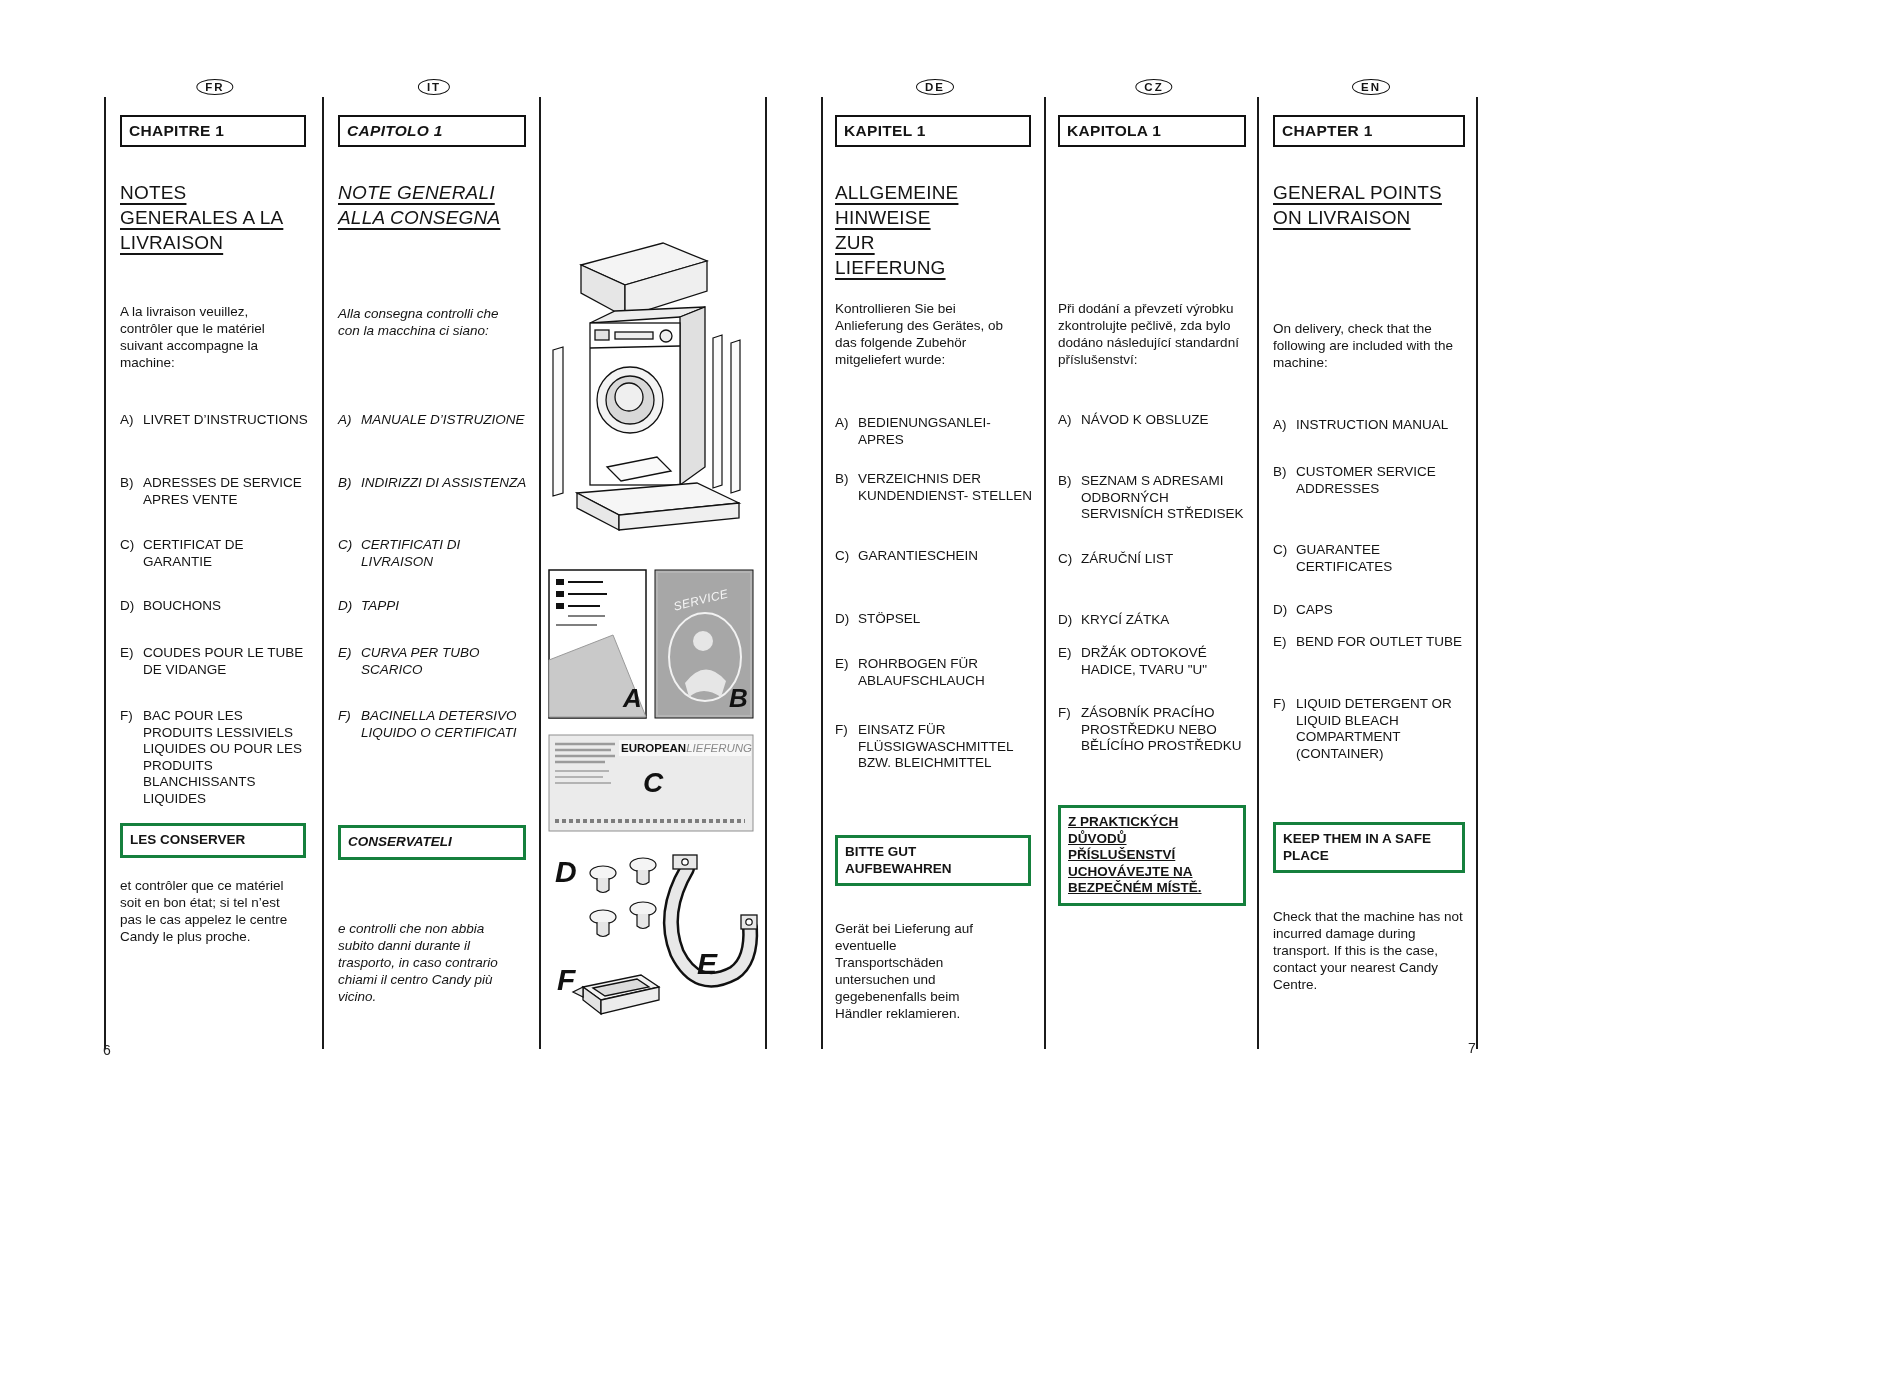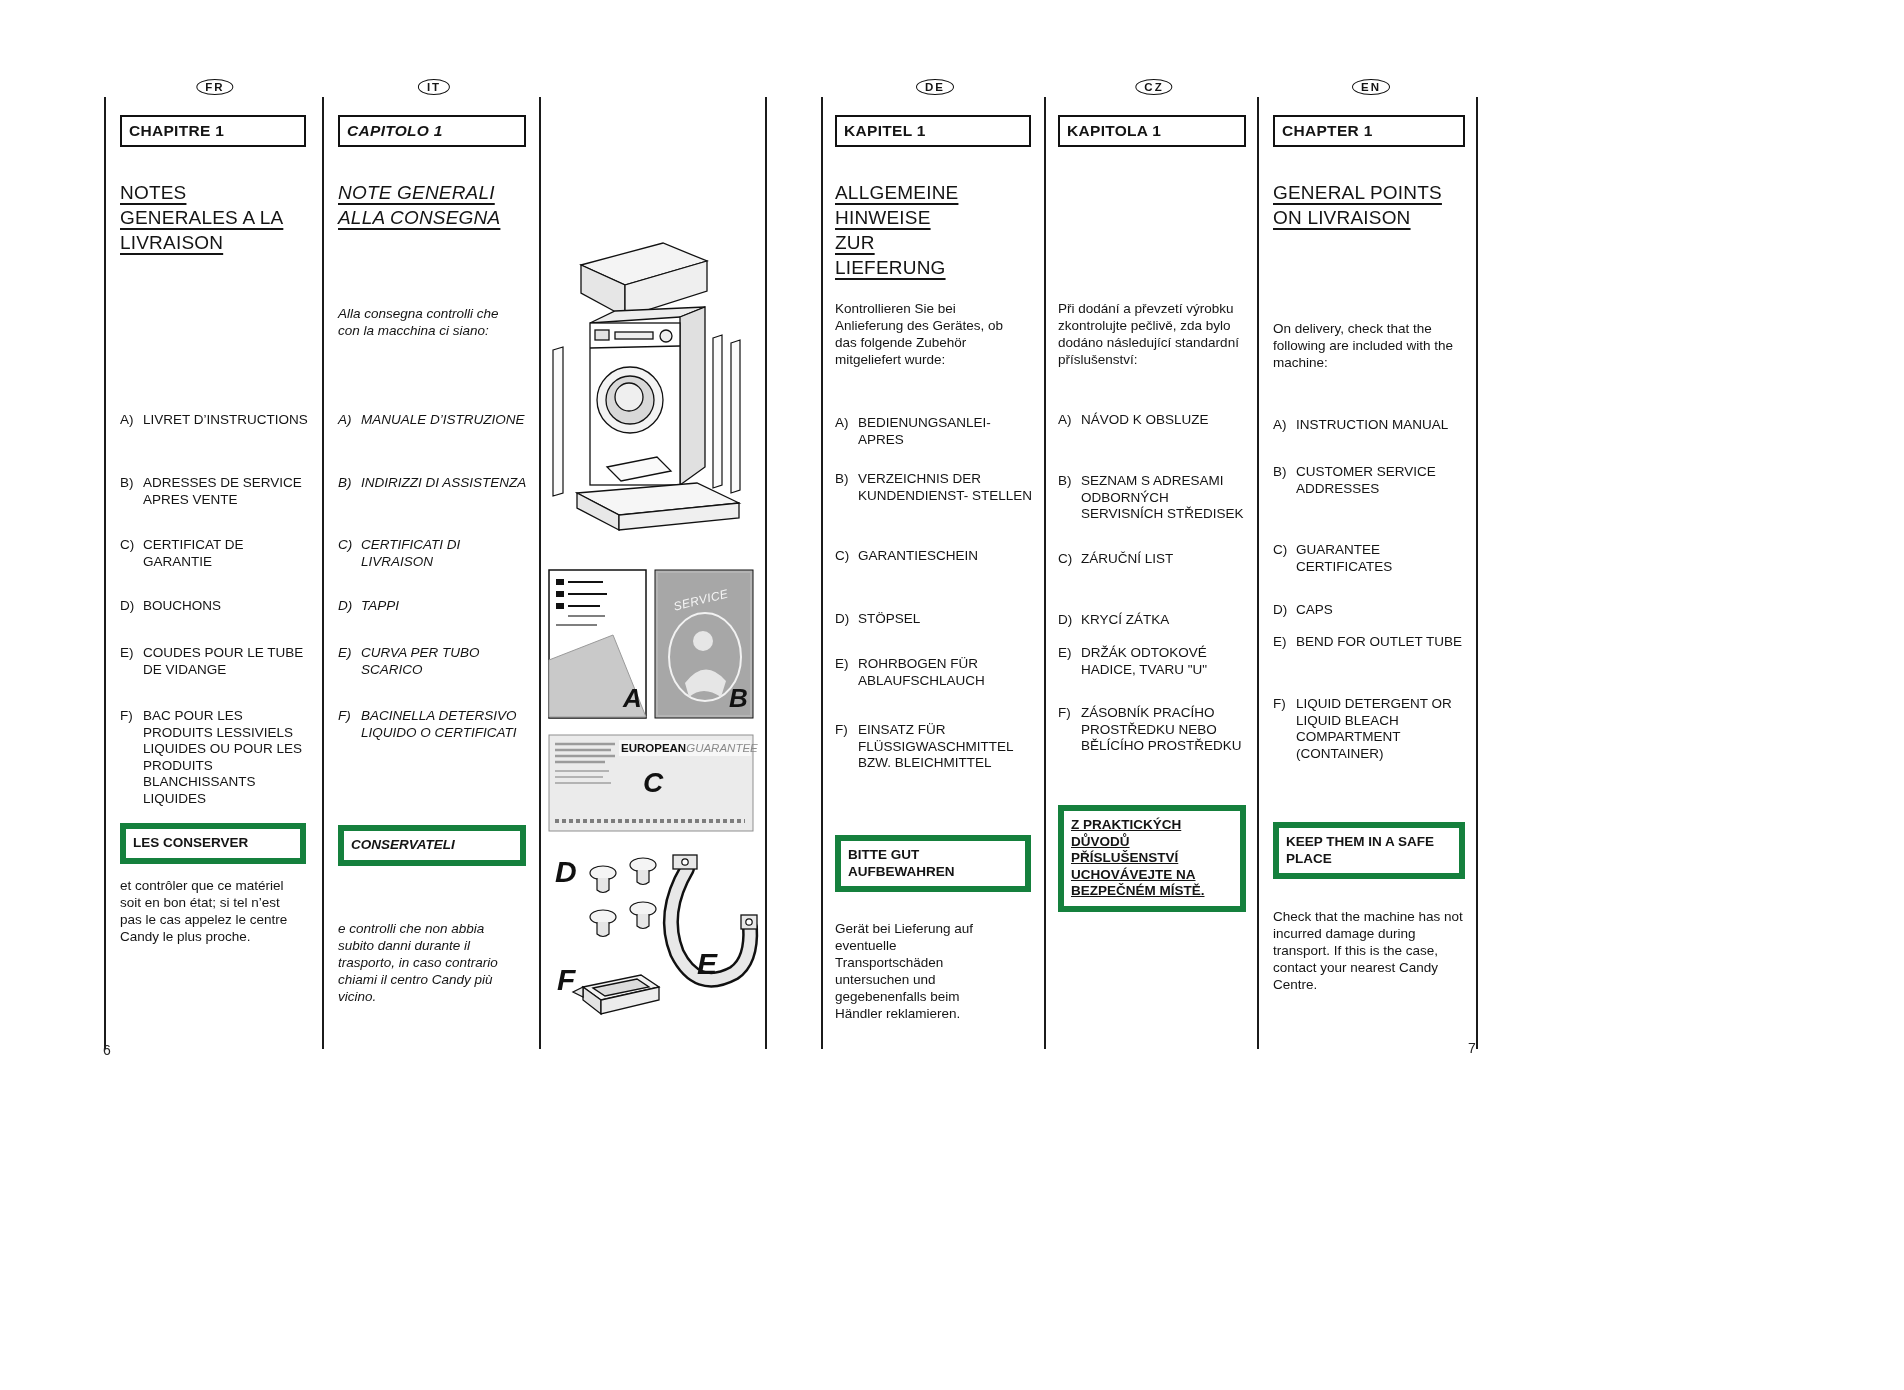--- a/index.html
+++ b/index.html
@@ -13,21 +13,21 @@
          font-size:11.5px;font-weight:700;letter-spacing:2px;background:#fff;}
   .chapter-box{position:absolute;top:20px;left:0;right:4px;border:2px solid #111;
          padding:5px 7px;font-weight:700;font-size:15.5px;letter-spacing:.3px;background:#fff;}
   .title{position:absolute;top:85px;left:0;font-size:19px;line-height:25px;
          letter-spacing:.2px;text-decoration:underline;text-underline-offset:4px;
          text-decoration-thickness:1.5px;}
   .intro,.outro{position:absolute;left:0;font-size:13.5px;line-height:17px;}
   .item{position:absolute;left:0;right:2px;display:flex;font-size:13.5px;line-height:16.5px;}
   .item .let{width:23px;flex:none;}
   .item .txt{flex:1;}
-  .keep-box{position:absolute;left:0;right:4px;border:6px solid #15803d;padding:6px 7px;
+  .keep-box{position:absolute;left:0;right:4px;border:3px solid #15803d;padding:6px 7px;
          font-weight:700;font-size:13.5px;line-height:16.5px;background:#fff;}
   .keep-box.underlined span{text-decoration:underline;}
   .col-it, .col-it .chapter-box, .col-it .title{font-style:italic;}
   
   .col-fr .title{width:185px;} .col-it .title{width:185px;}
   .col-de .title{width:140px;} .col-cz .title{width:122px;} .col-en .title{width:180px;}
   
   .ill{position:absolute;left:545px;top:95px;width:218px;height:960px;}
   .ill-label{position:absolute;font-weight:700;font-style:italic;font-size:30px;color:#111;}
   .ill-label.small{font-size:26px;}
@@ -48,20 +48,21 @@
   <div class="vline" style="left:765px"></div>
   <div class="vline" style="left:821px"></div>
   <div class="vline" style="left:1044px"></div>
   <div class="vline" style="left:1257px"></div>
   <div class="vline" style="left:1476px"></div>
 
   <div class="col col-fr" style="left:120px;width:190px">
     <div class="badge"><span>FR</span></div>
     <div class="chapter-box"><span>CHAPITRE 1</span></div>
     <div class="title">NOTES GENERALES A LA LIVRAISON</div>
+    <div class="intro" style="top:208px;width:170px">A la livraison veuillez, contrôler que le matériel suivant accompagne la machine:</div>
     <div class="item" style="top:317px">
         <span class="let">A)</span>
         <span class="txt">LIVRET D’INSTRUCTIONS</span>
       </div>
     <div class="item" style="top:380px">
         <span class="let">B)</span>
         <span class="txt">ADRESSES DE SERVICE APRES VENTE</span>
       </div>
     <div class="item" style="top:442px">
         <span class="let">C)</span>
@@ -209,21 +210,21 @@
         <polygon points="38,892 96,880 114,892 56,905"></polygon>
         <polygon points="38,892 38,905 56,919 56,905" fill="#e3e3e3"></polygon>
         <polygon points="56,905 56,919 114,905 114,892" fill="#ececec"></polygon>
         <polygon points="48,893 92,884 104,892 60,901" fill="#dcdcdc"></polygon>
         <polygon points="38,892 28,897 38,902" fill="#e8e8e8"></polygon>
       </g>
     </svg>
     <div class="ill-label small" style="left:78px;top:588px">A</div>
     <div class="ill-label small" style="left:184px;top:588px">B</div>
     <div class="service-text">SERVICE</div>
-    <div class="guarantee-line"><span class="g-bold">EUROPEAN</span><span class="g-light">GUARANTEE</span></div>
+    <div class="guarantee-line"><span class="g-bold">EUROPEAN</span><span class="g-light">LIEFERUNG</span></div>
     <div class="ill-label" style="left:98px;top:672px;font-size:28px">C</div>
     <div class="ill-label" style="left:10px;top:760px">D</div>
     <div class="ill-label" style="left:152px;top:852px">E</div>
     <div class="ill-label" style="left:12px;top:868px">F</div>
   </div>
 
   <div class="col col-de" style="left:835px;width:200px">
     <div class="badge"><span>DE</span></div>
     <div class="chapter-box"><span>KAPITEL 1</span></div>
     <div class="title">ALLGEMEINE HINWEISE ZUR LIEFERUNG</div>

